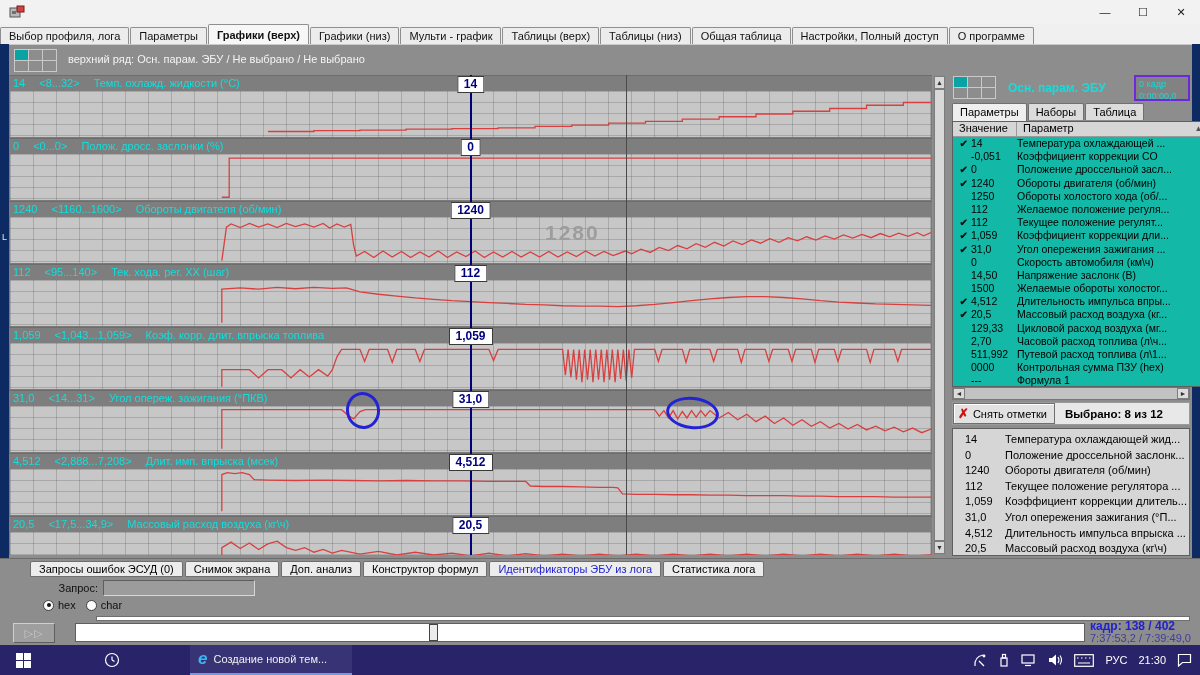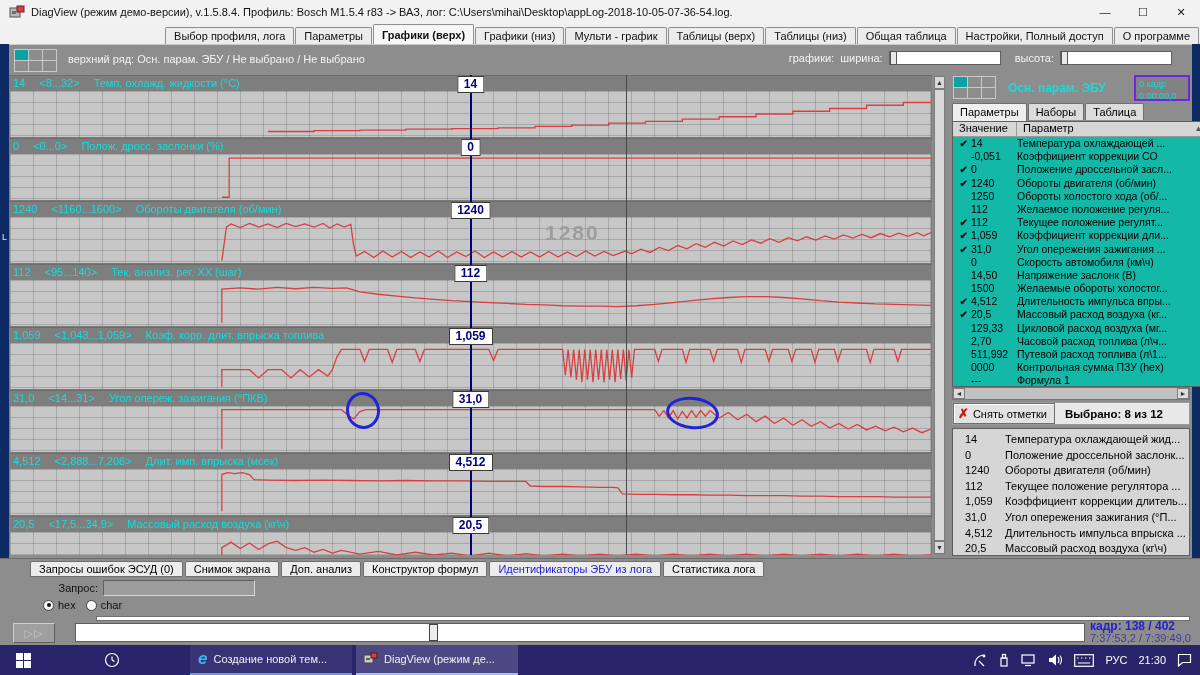--- a/index.html
+++ b/index.html
@@ -8,21 +8,21 @@
   .screen { position:relative; width:1200px; height:675px; background:#8d8d8d; }
 
   
   .titlebar { position:absolute; top:0; left:0; width:1200px; height:24px; background:#f2f2f2; display:flex; align-items:center; }
   .app-icon { width:16px; height:14px; margin:0 6px 0 9px; display:inline-block; }
   .title-text { font-size:11px; color:#111; white-space:nowrap; }
   .win-btns { position:absolute; right:0; top:0; height:24px; display:flex; }
   .win-btn { width:38px; height:24px; text-align:center; line-height:24px; font-size:11px; color:#222; }
 
   
-  .tabrow { position:absolute; top:24px; left:0; width:1200px; height:20px; background:#f0f0f0; padding-left:8px; display:flex; align-items:flex-end;justify-content:flex-end; }
+  .tabrow { position:absolute; top:24px; left:0; width:1200px; height:20px; background:#f0f0f0; display:flex; align-items:flex-end; }
   .tab { border:1px solid #8f8f8f; border-bottom:none; background:#ececec; padding:2px 8px 2px 8px; height:17px; line-height:13px; font-size:11px; white-space:nowrap; margin-right:1px; border-radius:2px 2px 0 0; color:#111; }
   .tab.active { background:#f7f7f7; height:20px; line-height:16px; font-weight:bold; }
 
   
   .toolbar { position:absolute; top:44px; left:0; width:1200px; height:28px; background:#8d8d8d; border-top:1px solid #c9c9c9; }
   .mini-grid { position:absolute; top:4px; display:grid; grid-template-columns:13px 13px 13px; grid-template-rows:10px 10px; gap:1px; background:#c9c9c9; border:1px solid #c9c9c9; }
   .mini-grid .cell { background:#8d8d8d; }
   .mini-grid .cell.on { background:#0aa3a3; }
   .toolbar .mini-grid { left:14px; }
   .row-label { position:absolute; left:68px; top:8px; color:#f4f4f4; font-size:11px; }
@@ -133,21 +133,20 @@
 <div class="screen">
 
   <div class="titlebar">
     <span class="app-icon">
       <svg width="16" height="14" viewBox="0 0 16 14">
           <rect x="1" y="3" width="10" height="9" fill="#b9b9b9" stroke="#555"></rect>
           <rect x="8" y="1" width="7" height="6" fill="#d64040" stroke="#702020"></rect>
           <rect x="3" y="6" width="4" height="3" fill="#6f6f6f"></rect>
         </svg>
     </span>
-    <span class="title-text">DiagView (режим демо-версии), v.1.5.8.4. Профиль: Bosch M1.5.4 r83 -&gt; ВАЗ,   лог: C:\Users\mihai\Desktop\appLog-2018-10-05-07-36-54.log.</span>
     <span class="win-btns">
       <span class="win-btn">—</span>
       <span class="win-btn">☐</span>
       <span class="win-btn">✕</span>
     </span>
   </div>
 
   <div class="tabrow" id="main-tabs">
       <div class="tab">Выбор профиля, лога</div>
       <div class="tab">Параметры</div>
@@ -164,31 +163,20 @@
   <div class="toolbar">
     <div class="mini-grid">
       <div class="cell on"></div>
         <div class="cell"></div>
         <div class="cell"></div>
       <div class="cell"></div>
         <div class="cell"></div>
         <div class="cell"></div>
     </div>
     <span class="row-label">верхний ряд: Осн. парам. ЭБУ / Не выбрано / Не выбрано</span>
-    <div class="toolbar-right">
-      <span>графики:</span>
-      <span>ширина:</span>
-      <div class="hslider">
-          <div class="thumb"></div>
-        </div>
-      <span>высота:</span>
-      <div class="hslider">
-          <div class="thumb"></div>
-        </div>
-    </div>
   </div>
 
   <div class="main">
     <div class="desk-strip left">
         <span class="l">L</span>
       </div>
     <div class="desk-strip right"></div>
 
     <div class="strips" id="strips">
       <div class="strip">
@@ -209,21 +197,21 @@
         </div>
         <div class="strip">
           <div class="strip-header"><span class="sv">1240</span><span class="sr">&lt;1160...1600&gt;</span><span class="sn">Обороты двигателя (об/мин)</span><div class="cursor-box">1240</div></div>
           <div class="strip-plot">
             <svg viewBox="0 0 100 100" preserveAspectRatio="none">
               <polyline points="23,95 23.5,22 24,15 25,23 26,14 27,22 28,15 29,23 30,14 31,21 32,15 33,22 34,14 34.7,24 35.5,15 36.3,22 37,16 37.3,60 37.6,85 38.5,75 39.5,88 40.5,74 41.5,87 42.5,75 43.5,88 44.5,76 45.5,87 46.5,74 47.5,88 48.5,76 49.5,86 50.5,74 51.5,88 52.5,76 53.5,87 54.5,75 55.5,87 56.5,76 57.5,87 58.5,75 59.5,87 60.5,76 61.5,86 62.5,74 63.5,85 64.5,75 65.5,84 66.8,74 67.5,80 68.5,70 69.5,77 70.5,66 71.5,73 72.5,62 73.5,69 74.5,58 75.5,66 76.5,55 77.5,63 78.5,52 79.5,60 80.5,50 81.5,57 82.5,47 83.5,55 84.5,45 85.5,52 86.5,43 87.5,50 88.5,41 89.5,48 90.5,39 91.5,46 92.5,38 93.5,45 94.5,36 95.5,43 96.5,35 97.5,42 98.5,34 99.2,41 100,34" fill="none" stroke="#d84040" stroke-width="1.3" vector-effect="non-scaling-stroke"></polyline>
             </svg>
           </div>
         </div>
         <div class="strip">
-          <div class="strip-header"><span class="sv">112</span><span class="sr">&lt;95...140&gt;</span><span class="sn">Тек. анализ. рег. ХХ (шаг)</span><div class="cursor-box">112</div></div>
+          <div class="strip-header"><span class="sv">112</span><span class="sr">&lt;95...140&gt;</span><span class="sn">Тек. хода. рег. ХХ (шаг)</span><div class="cursor-box">112</div></div>
           <div class="strip-plot">
             <svg viewBox="0 0 100 100" preserveAspectRatio="none">
               <polyline points="23,93 23,20 25,17 27,20 29,16 31,19 33,16 35,18 36.5,17 37,20 38,26 40,31 42,35 44,39 46,42 48,45 50,47 52,49 54,51 56,53 58,54 60,56 62,57 64,57 66,58 68,56 70,53 72,49 74,45 76,41 78,38 80,36 82,36 84,38 86,41 88,45 90,48 92,50 94,52 96,53 98,54 100,55" fill="none" stroke="#d84040" stroke-width="1.3" vector-effect="non-scaling-stroke"></polyline>
             </svg>
           </div>
         </div>
         <div class="strip">
           <div class="strip-header"><span class="sv">1,059</span><span class="sr">&lt;1,043...1,059&gt;</span><span class="sn">Коэф. корр. длит. впрыска топлива</span><div class="cursor-box">1,059</div></div>
           <div class="strip-plot">
             <svg viewBox="0 0 100 100" preserveAspectRatio="none">
@@ -481,30 +469,20 @@
     <div class="tb-clock">
       <svg width="16" height="16" viewBox="0 0 16 16">
         <circle cx="8" cy="8" r="6.5" fill="none" stroke="#fff" stroke-width="1.2"></circle>
         <line x1="8" y1="8" x2="8" y2="4.5" stroke="#fff" stroke-width="1.2"></line>
         <line x1="8" y1="8" x2="10.5" y2="9.5" stroke="#fff" stroke-width="1.2"></line>
       </svg>
     </div>
     <div class="tb-app edge">
       <span class="edge-e">e</span>
       <span class="alabel">Создание новой тем...</span>
-    </div>
-    <div class="tb-app diag">
-      <span>
-        <svg width="14" height="13" viewBox="0 0 14 13">
-            <rect x="0" y="3" width="9" height="8" fill="#c9c9c9" stroke="#444"></rect>
-            <rect x="7" y="1" width="6" height="5" fill="#d64040" stroke="#5e1717"></rect>
-            <rect x="2" y="6" width="4" height="2" fill="#5f5f5f"></rect>
-          </svg>
-      </span>
-      <span class="alabel">DiagView (режим де...</span>
     </div>
     <div class="tray">
       <span>
         <svg width="15" height="15" viewBox="0 0 15 15">
             <path d="M3,13 Q2,4 11,2" fill="none" stroke="#fff" stroke-width="1.2"></path>
             <line x1="7" y1="8" x2="12" y2="13" stroke="#fff" stroke-width="1.2"></line>
             <circle cx="12" cy="3" r="1.4" fill="#fff"></circle>
           </svg>
       </span>
       <span>

